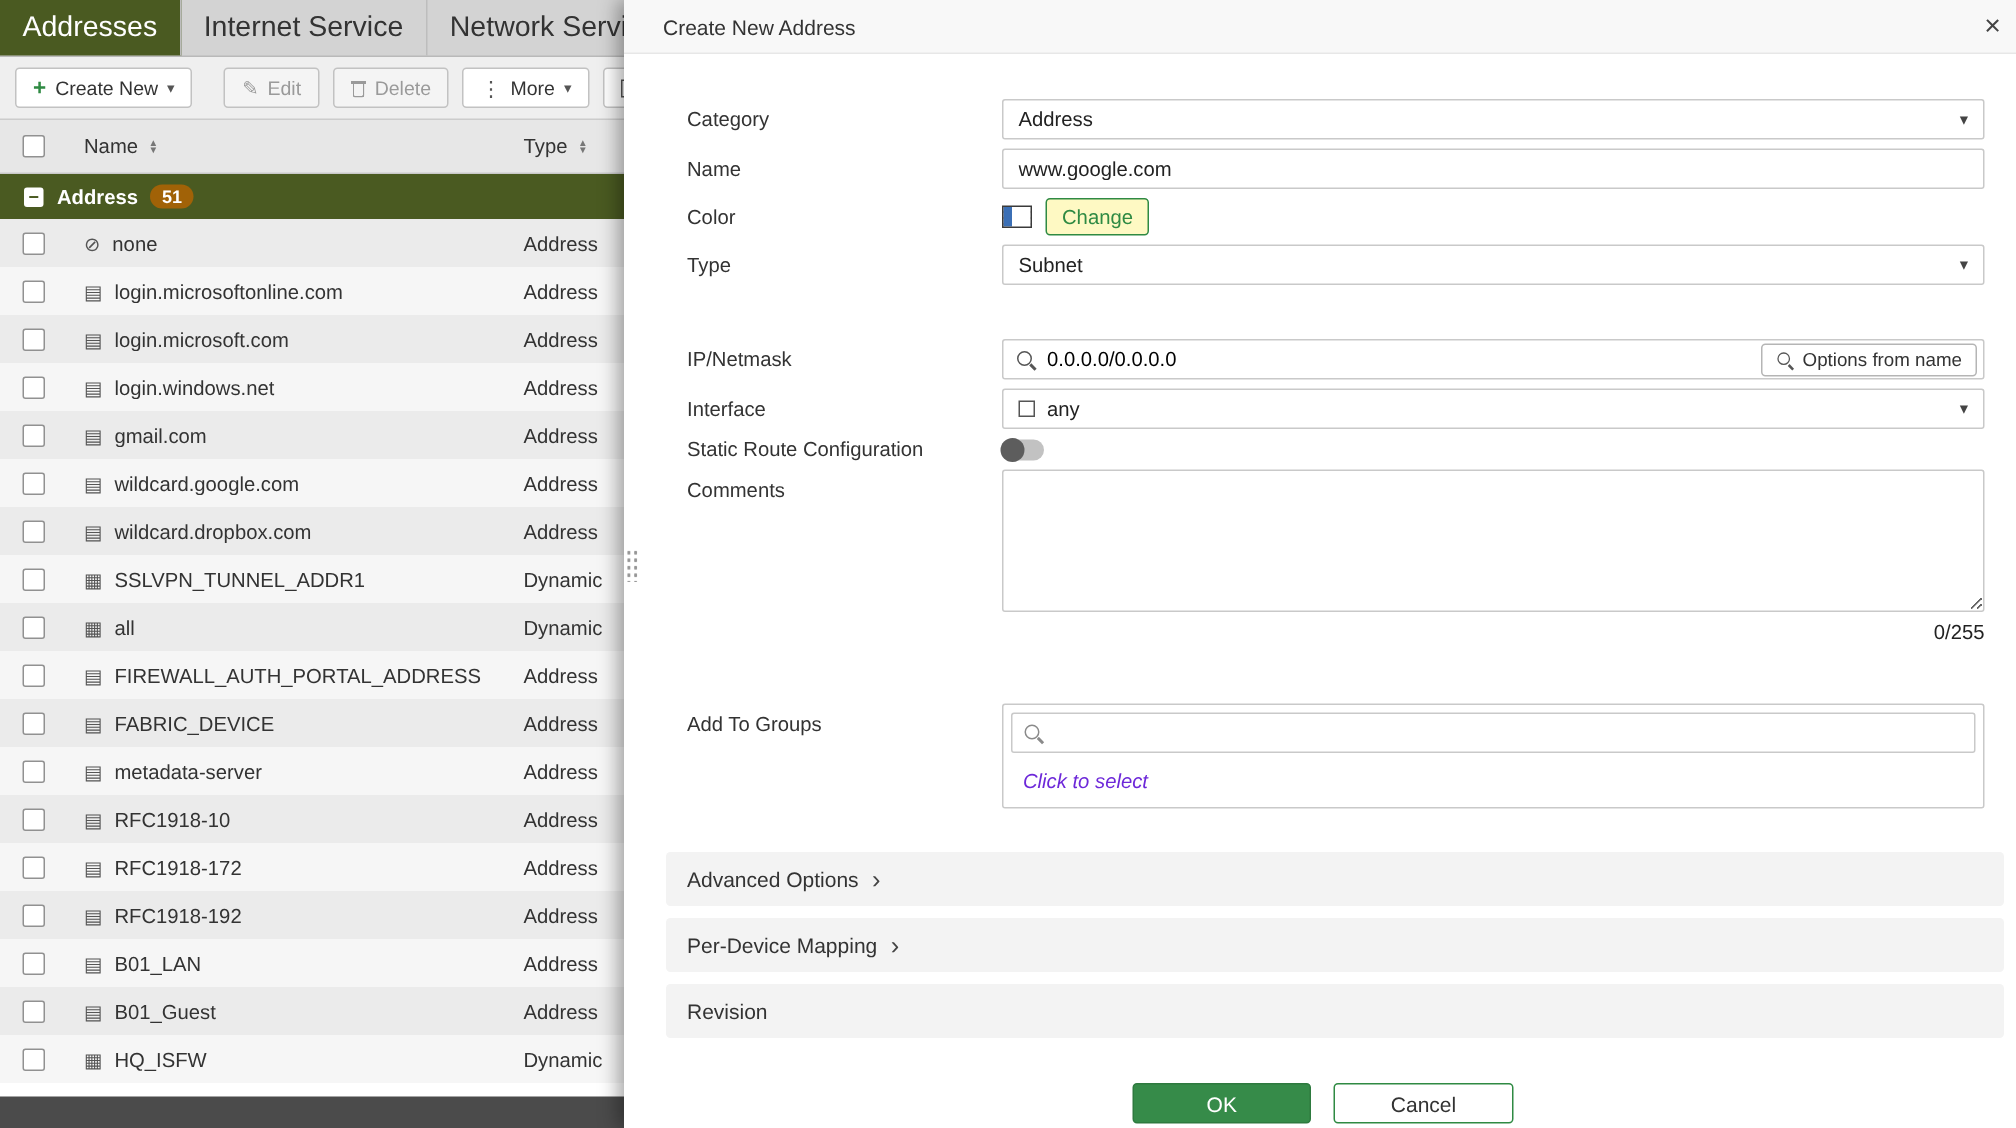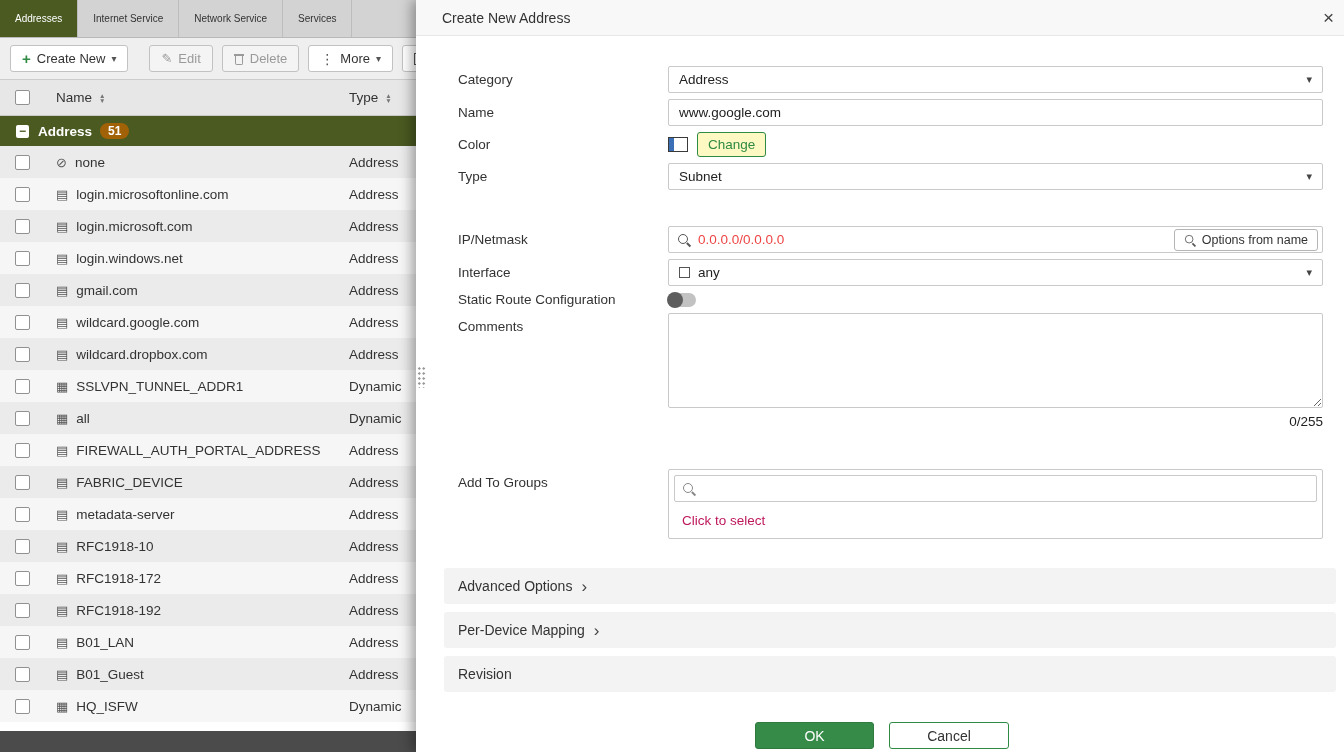--- a/index.html
+++ b/index.html
@@ -3,21 +3,21 @@
 <meta charset="utf-8">
 <style>
   * { margin:0; padding:0; box-sizing:border-box; font-family:"Liberation Sans", sans-serif; }
   html,body { width:1344px; height:752px; }
   body { position:relative; overflow:hidden; background:#fff; }
 
   
   .page { position:absolute; inset:0; background:#fff; overflow:hidden; }
 
   .tabbar { height:38px; background:#d3d3d3; display:flex; align-items:stretch; border-bottom:1px solid #b9b9b9; }
-  .tab { padding:0 15px; display:flex; align-items:center; font-size:10px; color:#333;
+  .tab { padding:0 15px; display:flex; align-items:center; font-size:19px; color:#333;
          border-right:1px solid #bdbdbd; cursor:pointer; white-space:nowrap; }
   .tab.active { background:#4a5a21; color:#fff; }
 
   .toolbar { height:42px; background:#efefef; display:flex; align-items:center; padding:0 10px; gap:9px; border-bottom:1px solid #ccc; }
   .btn { height:27px; background:#fff; border:1px solid #c2c2c2; border-radius:3px; display:inline-flex;
          align-items:center; gap:6px; padding:0 11px; font-size:13px; color:#333; cursor:pointer; white-space:nowrap; }
   .btn.disabled { color:#9a9a9a; background:#f4f4f4; cursor:default; }
   .btn .plus { color:#2f8a43; font-weight:bold; font-size:15px; }
   .caret { font-size:10px; color:#555; }
   .pencil { font-size:13px; color:#9a9a9a; }
@@ -77,21 +77,21 @@
   .tinput { height:27px; border:1px solid #c9c9c9; border-radius:2px; padding:0 10px; font-size:13.5px; color:#222; flex:1; background:#fff; outline:none; }
 
   .color-icon { width:20px; height:15px; border:1px solid #3a3a3a; display:inline-block; margin-right:9px;
         background:linear-gradient(90deg,#3b6fb5 0 30%, #fff 30%),
                    repeating-linear-gradient(180deg,#fff 0 3px,#9a9a9a 3px 4px); }
   .change-btn { height:25px; padding:0 10px; border:1px solid #2f8a43; color:#2f8a43; background:#fef9c3; border-radius:3px;
                 font-size:13.5px; cursor:pointer; }
 
   .input-wrap { position:relative; flex:1; display:flex; align-items:center; border:1px solid #c9c9c9; border-radius:2px;
                 height:27px; background:#fff; padding:0 4px 0 9px; }
-  .input-wrap input { border:none; outline:none; flex:1; font-size:13.5px; color:#ef4444; margin-left:8px; min-width:0; }
+  .input-wrap input { border:none; outline:none; flex:1; font-size:13.5px; color:#000000; margin-left:8px; min-width:0; }
   .mag { position:relative; width:12px; height:12px; flex:none; display:inline-block; }
   .mag::before { content:""; position:absolute; left:0; top:0; width:8px; height:8px; border:1.5px solid #555; border-radius:50%; }
   .mag::after { content:""; position:absolute; left:8.5px; top:8.5px; width:4.5px; height:1.6px; background:#555;
                 transform:rotate(45deg); transform-origin:left center; }
   .mag.light::before { border-color:#8a8a8a; } .mag.light::after { background:#8a8a8a; }
   .resolve { display:flex; align-items:center; gap:6px; border:1px solid #b5b5b5; border-radius:3px; height:22px;
              padding:0 9px; font-size:12.5px; color:#333; background:#fff; cursor:pointer; flex:none; }
   .resolve .mag { transform:scale(.85); }
 
   .any-icon { width:11px; height:11px; border:1px solid #555; margin-right:8px; flex:none; }
@@ -100,21 +100,21 @@
   .toggle::before { content:""; position:absolute; left:-1px; top:-1px; width:16px; height:16px; border-radius:50%; background:#5d5d5d; }
 
   textarea.comments { width:100%; height:95px; border:1px solid #c9c9c9; border-radius:2px; resize:both;
                       font-family:"Liberation Sans",sans-serif; font-size:13.5px; padding:6px 8px; color:#222; outline:none; }
   .counter-row { display:flex; justify-content:flex-end; font-size:13.5px; color:#222; margin:4px 0 0; }
 
   .groups-row { margin-top:40px; }
   .groups-box { flex:1; border:1px solid #c9c9c9; border-radius:2px; background:#fff; }
   .groups-search { margin:5px; height:27px; border:1px solid #c9c9c9; border-radius:2px; display:flex; align-items:center; padding:0 8px; }
   .groups-search input { border:none; outline:none; flex:1; margin-left:8px; font-size:13.5px; }
-  .groups-hint { padding:6px 0 10px 13px; font-size:13.5px; color:#be185d; cursor:pointer; }
+  .groups-hint { padding:6px 0 10px 13px; font-size:13.5px; color:#6d28d9; cursor:pointer;font-style:italic; }
 
   .sections { padding:23px 12px 0 28px; }
   .section { height:36px; background:#f3f3f3; border-radius:3px; margin-bottom:8px; display:flex; align-items:center;
              padding:0 14px; font-size:14px; color:#333; cursor:pointer; }
   .section .chev { margin-left:9px; font-size:17px; color:#444; line-height:1; }
 
   .modal-footer { display:flex; justify-content:center; gap:15px; padding-top:22px; }
   .ok-btn { width:119px; height:27px; background:#368b49; color:#fff; border:1px solid #2e7a3f; border-radius:3px;
             font-size:14px; cursor:pointer; }
   .cancel-btn { width:120px; height:27px; background:#fff; color:#333; border:1px solid #2f8a43; border-radius:3px;

